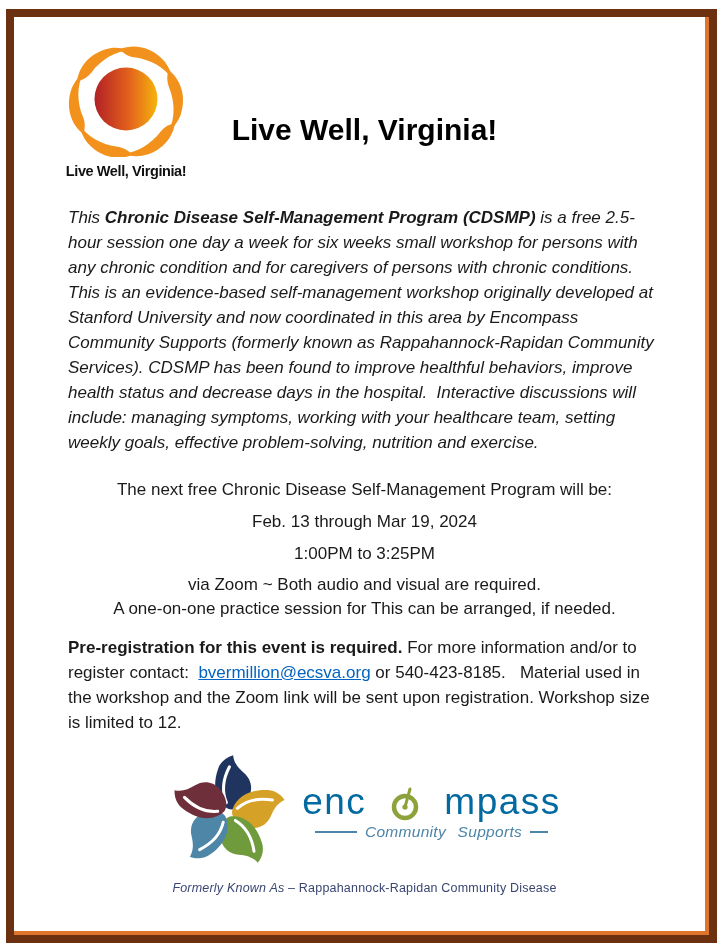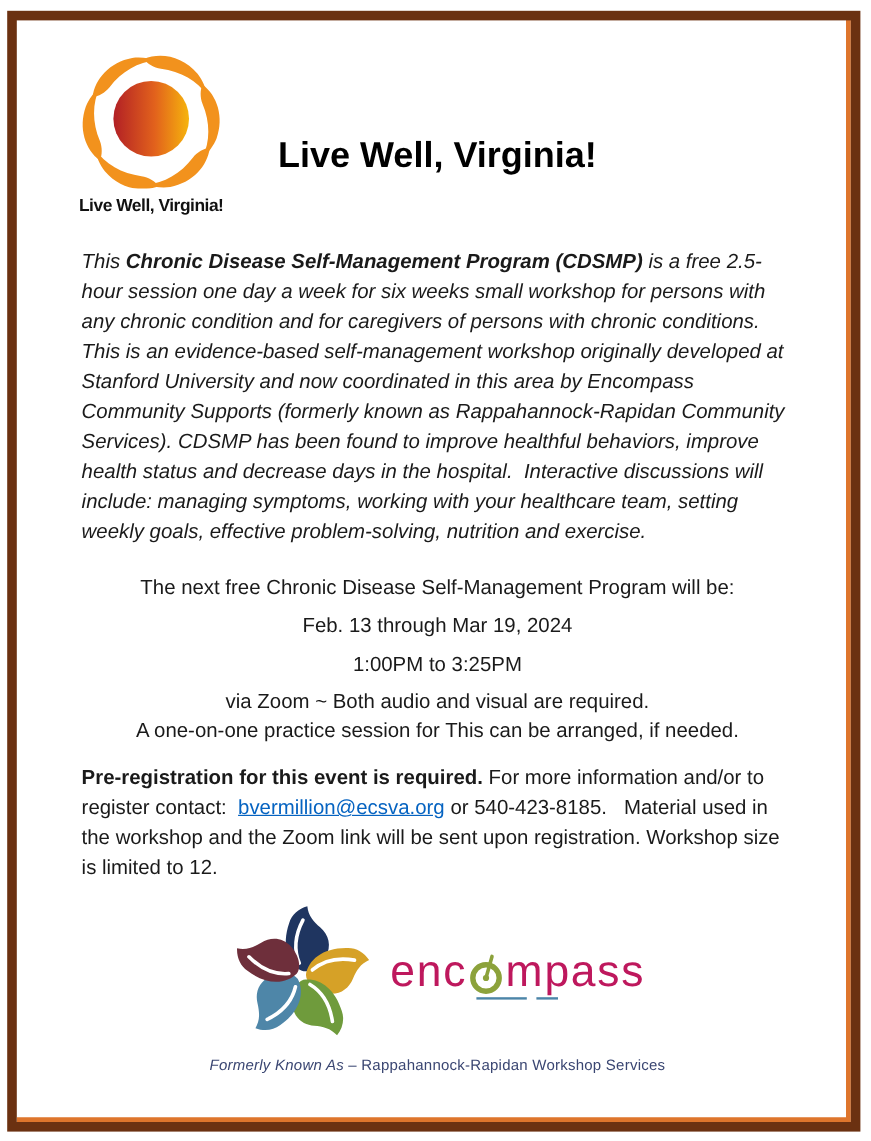--- a/index.html
+++ b/index.html
@@ -54,21 +54,21 @@
   
   .footer { margin-top: 12px; }
   .enc-logo {
     display: flex; align-items: center; justify-content: center;
     gap: 14px;
   }
   .enc-wordmark { display: flex; flex-direction: column; align-items: center; }
   .enc-name {
     display: flex; align-items: center;
     font-size: 37px; letter-spacing: 1.5px; font-weight: 400;
-    color: #be185d; line-height: 1;
+    color: #0369a1; line-height: 1; gap: 23px;
   }
   .enc-name .compass-o { margin: 0 1px -2px 1px; }
   .enc-tagline {
     display: flex; align-items: center; gap: 8px;
     margin-top: 3px;
     font-size: 15.5px; font-style: italic;
     color: #4C85A8; word-spacing: 7px; letter-spacing: 0.3px;
   }
   .dash { height: 2px; background: #4C85A8; display: inline-block; }
   .dash.left { width: 42px; }
@@ -164,21 +164,22 @@
             <span>enc</span>
             <svg class="compass-o" width="30" height="36" viewBox="0 0 30 36">
               <circle cx="15" cy="22" r="11" fill="none" stroke-width="4.5" stroke="#8CA23B"></circle>
               <line x1="15" y1="22" x2="20" y2="4" stroke-width="3" stroke-linecap="round" stroke="#8CA23B"></line>
               <circle cx="15" cy="22" r="2.6" fill="#8CA23B"></circle>
             </svg>
             <span>mpass</span>
           </div>
           <div class="enc-tagline">
             <span class="dash left"></span>
+            <span>Community Supports</span>
             <span class="dash right"></span>
           </div>
         </div>
       </div>
-      <div class="formerly"><i>Formerly Known As</i><span> – Rappahannock-Rapidan Workshop Services</span></div>
+      <div class="formerly"><i>Formerly Known As</i><span> – Rappahannock-Rapidan Community Disease</span></div>
     </div>
 
   </div>
 </div>
 
 </body></html>

